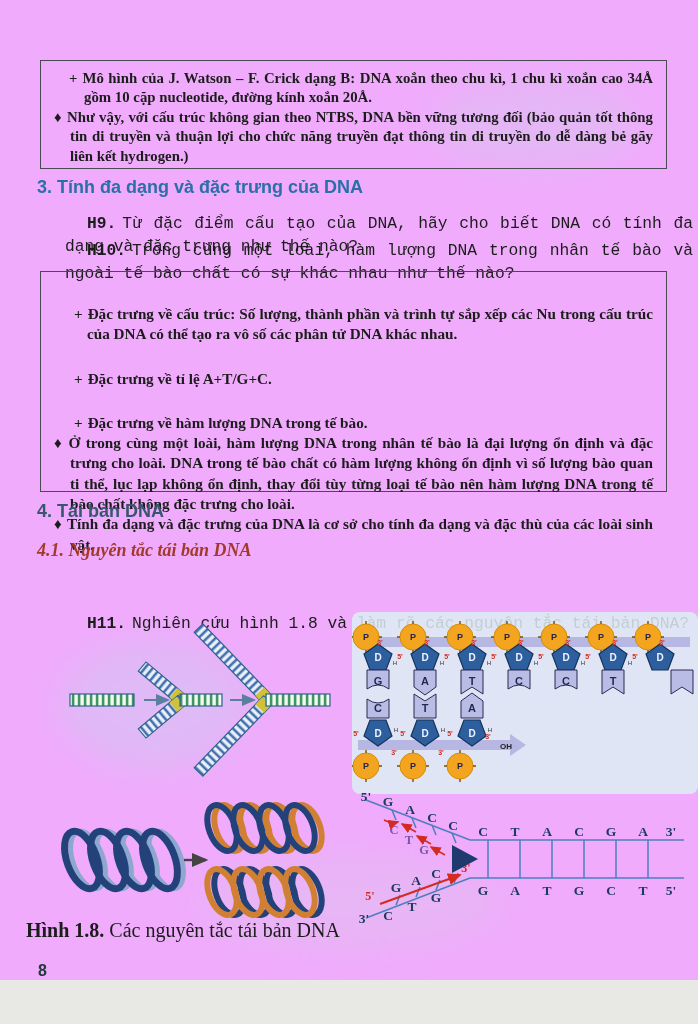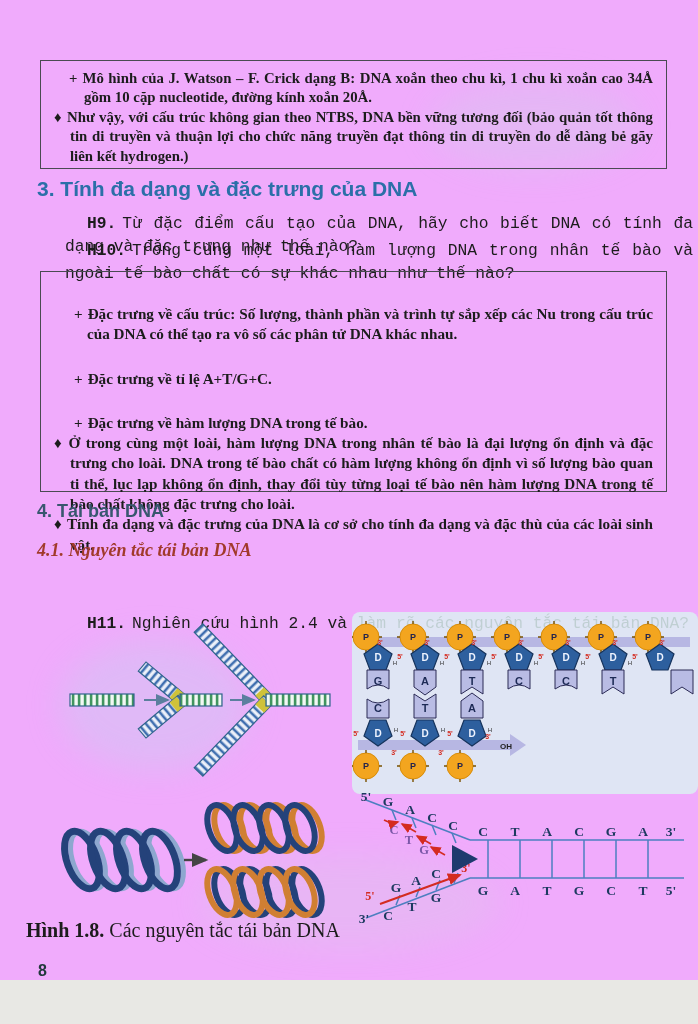--- a/index.html
+++ b/index.html
@@ -15,21 +15,21 @@
   #box1{top:60px;height:109px;padding:8px 13px 6px 13px;
         font-weight:bold;font-size:14.8px;line-height:19.4px;}
   #box2{top:271px;height:221px;padding:8px 13px 6px 13px;
         font-weight:bold;font-size:15.2px;line-height:20.3px;}
   .it-plus{padding-left:30px;text-indent:-15px;}
   .it-diam{padding-left:16px;text-indent:-16px;}
   .it-sub{padding-left:33px;text-indent:-13px;margin-top:24px;}
   .blt{margin-right:5px;}
 
   .h-sec{position:absolute;left:37px;font-family:"Liberation Sans",sans-serif;font-weight:bold;margin:0;}
-  #h3{top:177px;font-size:21px;color:#2b6fa8;}
+  #h3{top:177px;font-size:18px;color:#2b6fa8;}
   #h4{top:501px;font-size:18px;color:#38576f;}
   #h41{top:540px;left:37px;position:absolute;font-family:"Liberation Serif",serif;
        font-weight:bold;font-style:italic;font-size:18px;color:#a13a2b;margin:0;}
 
   .q{position:absolute;left:54px;width:628px;font-size:16.3px;line-height:23px;
      text-indent:22px;text-align:justify;margin:11px;font-family:Liberation Mono, monospace;}
   #q9{top:201px;} #q10{top:228px;} #para{top:553px;line-height:24px;} #q11{top:601px;}
   .qlabel{font-weight:bold;margin-right:6px;}
 
   .fig{position:absolute;}
@@ -77,21 +77,21 @@
   <div class="box" id="box2">
     <div class="it-sub"><span class="blt">+</span><span>Đặc trưng về cấu trúc: Số lượng, thành phần và trình tự sắp xếp các Nu trong cấu trúc của DNA có thể tạo ra vô số các phân tử DNA khác nhau.</span></div>
     <div class="it-sub"><span class="blt">+</span><span>Đặc trưng về tỉ lệ A+T/G+C.</span></div>
     <div class="it-sub"><span class="blt">+</span><span>Đặc trưng về hàm lượng DNA trong tế bào.</span></div>
     <div class="it-diam"><span class="blt">♦</span><span>Ở trong cùng một loài, hàm lượng DNA trong nhân tế bào là đại lượng ổn định và đặc trưng cho loài. DNA trong tế bào chất có hàm lượng không ổn định vì số lượng bào quan ti thể, lục lạp không ổn định, thay đổi tùy từng loại tế bào nên hàm lượng DNA trong tế bào chất không đặc trưng cho loài.</span></div>
     <div class="it-diam"><span class="blt">♦</span><span>Tính đa dạng và đặc trưng của DNA là cơ sở cho tính đa dạng và đặc thù của các loài sinh vật.</span></div>
   </div>
 
   <h2 class="h-sec" id="h4">4. Tái bản DNA</h2>
   <h3 id="h41">4.1. Nguyên tắc tái bản DNA</h3>
-  <p class="q" id="q11"><b class="qlabel">H11.</b><span>Nghiên cứu hình 2.4 và làm rõ các nguyên tắc tái bản DNA?</span></p>
+  <p class="q" id="q11"><b class="qlabel">H11.</b><span>Nghiên cứu hình 1.8 và làm rõ các nguyên tắc tái bản DNA?</span></p>
 
   <svg class="fig" id="figA" width="300" height="185" viewBox="0 0 300 185">
     <defs>
       <pattern id="ladG" width="6" height="14" patternUnits="userSpaceOnUse">
         <rect width="6" height="14" fill="#f2f8f4"></rect>
           <rect x="1.8" width="2.6" height="14" fill="#41955f"></rect>
       </pattern>
       <pattern id="ladB" width="6" height="14" patternUnits="userSpaceOnUse">
         <rect width="6" height="14" fill="#eef2fa"></rect>
           <rect x="1.8" width="2.6" height="14" fill="#3f6fb0"></rect>

